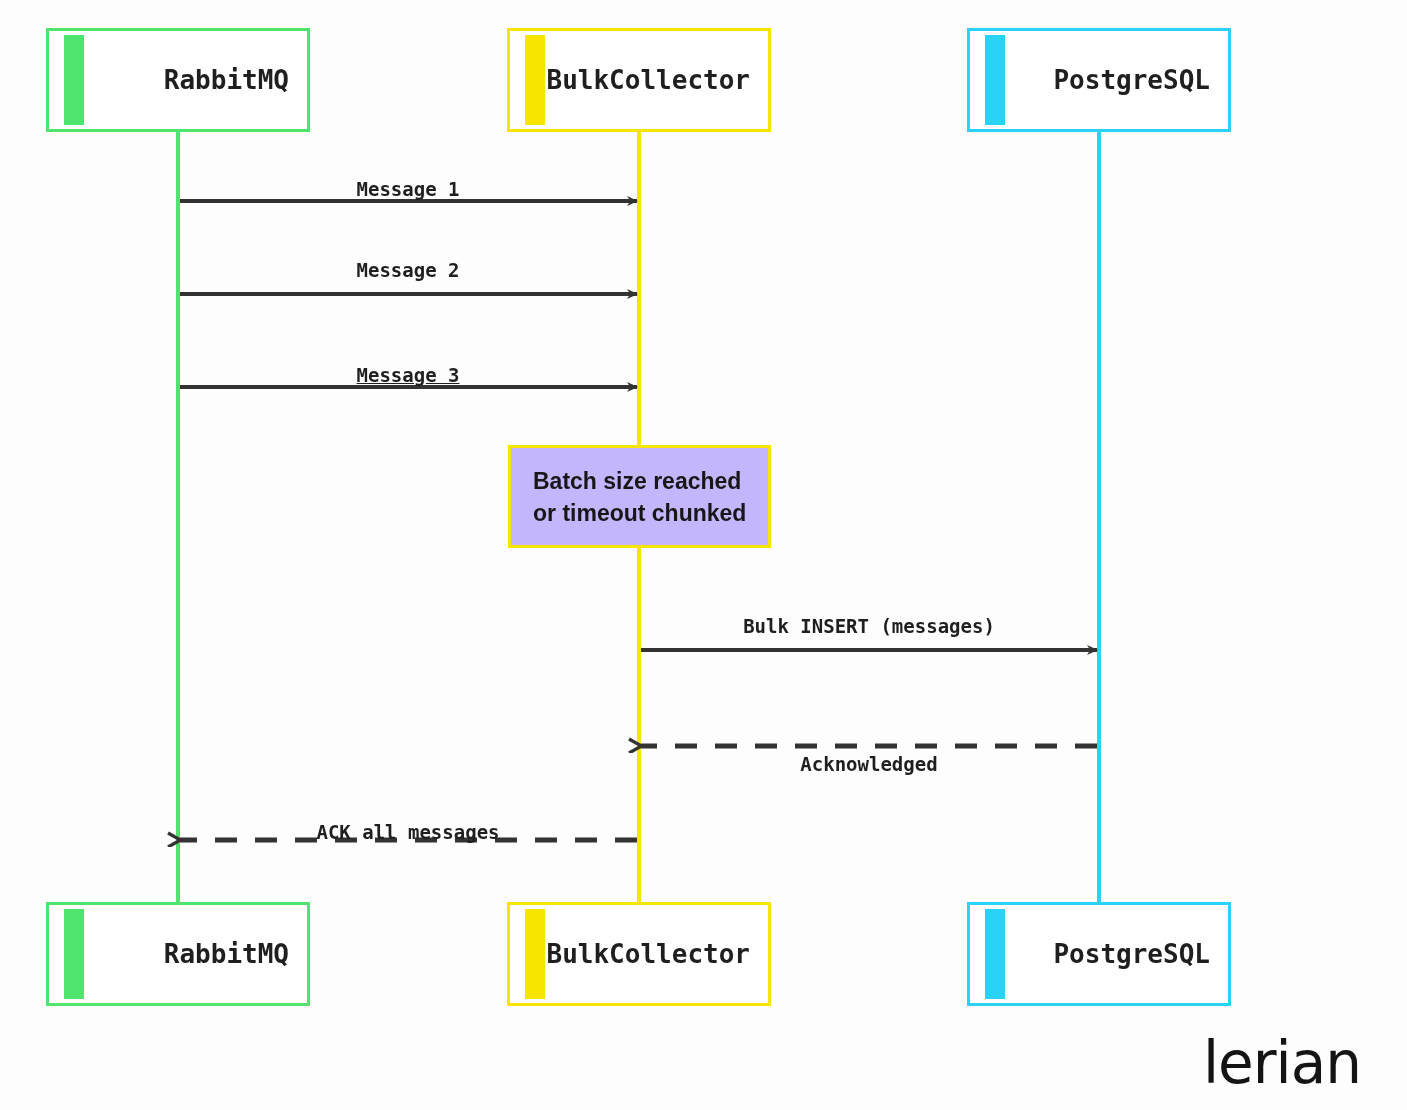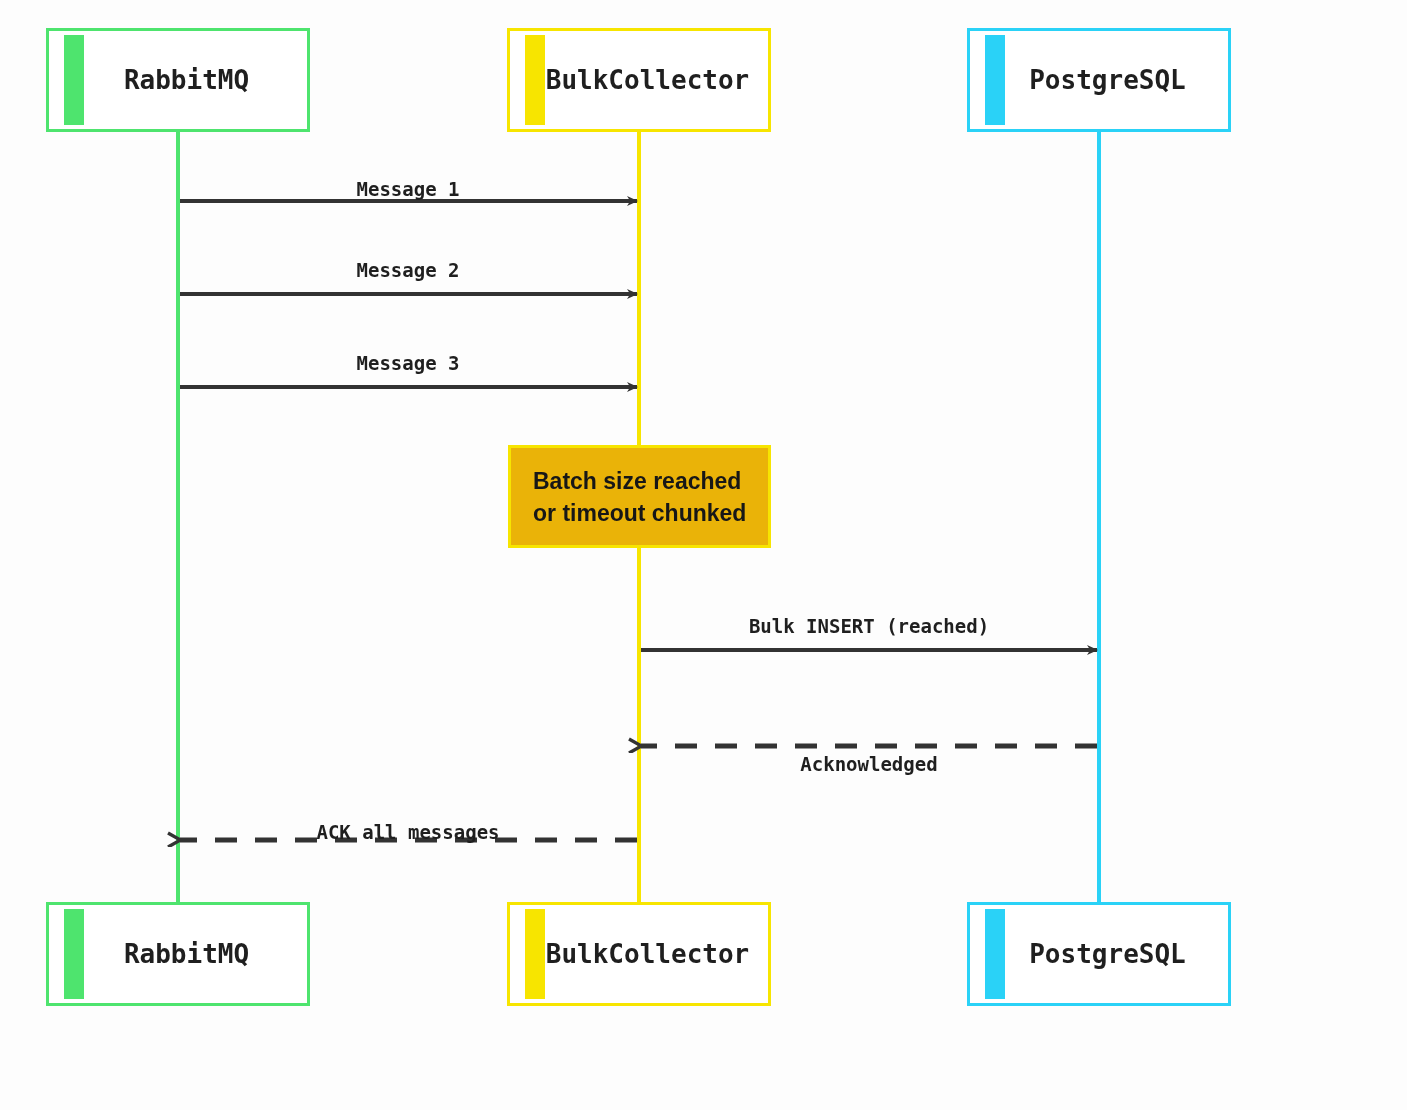--- a/index.html
+++ b/index.html
@@ -36,34 +36,34 @@
     align-items: center;
   }
   .actor-swatch {
     width: 20px;
     height: 90px;
     margin-left: 15px;
     flex: 0 0 auto;
   }
   .actor-label {
     flex: 1 1 auto;
-    text-align: center;
+    text-align: right;
     font-family: "DejaVu Sans Mono", monospace;
     font-size: 26px;
     font-weight: bold;
     color: #1f1f1f;
     letter-spacing: 0px;
     padding-right: 18px;
     white-space: nowrap;
   }
   
   .note-box {
     position: absolute;
     box-sizing: border-box;
-    background: #eab308;
+    background: #c4b5fd;
     border: 3px solid #f7e500;
     display: flex;
     flex-direction: column;
     justify-content: center;
     padding-left: 22px;
   }
   .note-line {
     font-family: "Liberation Sans", sans-serif;
     font-size: 23px;
     font-weight: bold;
@@ -140,34 +140,35 @@
     <div class="actor-label">PostgreSQL</div>
   </div>
 
   <div class="note-box" style="left:508px; top:445px; width:263px; height:103px;">
     <div class="note-line">Batch size reached</div>
     <div class="note-line">or timeout chunked</div>
   </div>
 
   <div class="msg-label" style="left:408px; top:178px;">Message 1</div>
   <div class="msg-label" style="left:408px; top:259px;text-align:center;">Message 2</div>
-  <div class="msg-label" style="left:408px; top:352px;">Message 3</div>
-  <div class="msg-label" style="left:869px; top:615px;">Bulk INSERT (reached)</div>
+  <div class="msg-label" style="left:408px; top:364px;text-decoration:underline;">Message 3</div>
+  <div class="msg-label" style="left:869px; top:615px;">Bulk INSERT (messages)</div>
   <div class="msg-label" style="left:869px; top:753px;">Acknowledged</div>
   <div class="msg-label" style="left:408px; top:805px;margin-top:16px;">ACK all messages</div>
 
   <div class="actor-box" style="left:46px; top:902px; width:264px; height:104px; border-color:#4ee46e;">
     <div class="actor-swatch" style="background:#4ee46e;"></div>
     <div class="actor-label">RabbitMQ</div>
   </div>
 
   <div class="actor-box" style="left:507px; top:902px; width:264px; height:104px; border-color:#f7e500;">
     <div class="actor-swatch" style="background:#f7e500;"></div>
     <div class="actor-label">BulkCollector</div>
   </div>
 
   <div class="actor-box" style="left:967px; top:902px; width:264px; height:104px; border-color:#2ad2f7;">
     <div class="actor-swatch" style="background:#2ad2f7;"></div>
     <div class="actor-label">PostgreSQL</div>
   </div>
 
+  <div class="brand">lerian</div>
 
 </div>
 
 </body></html>

